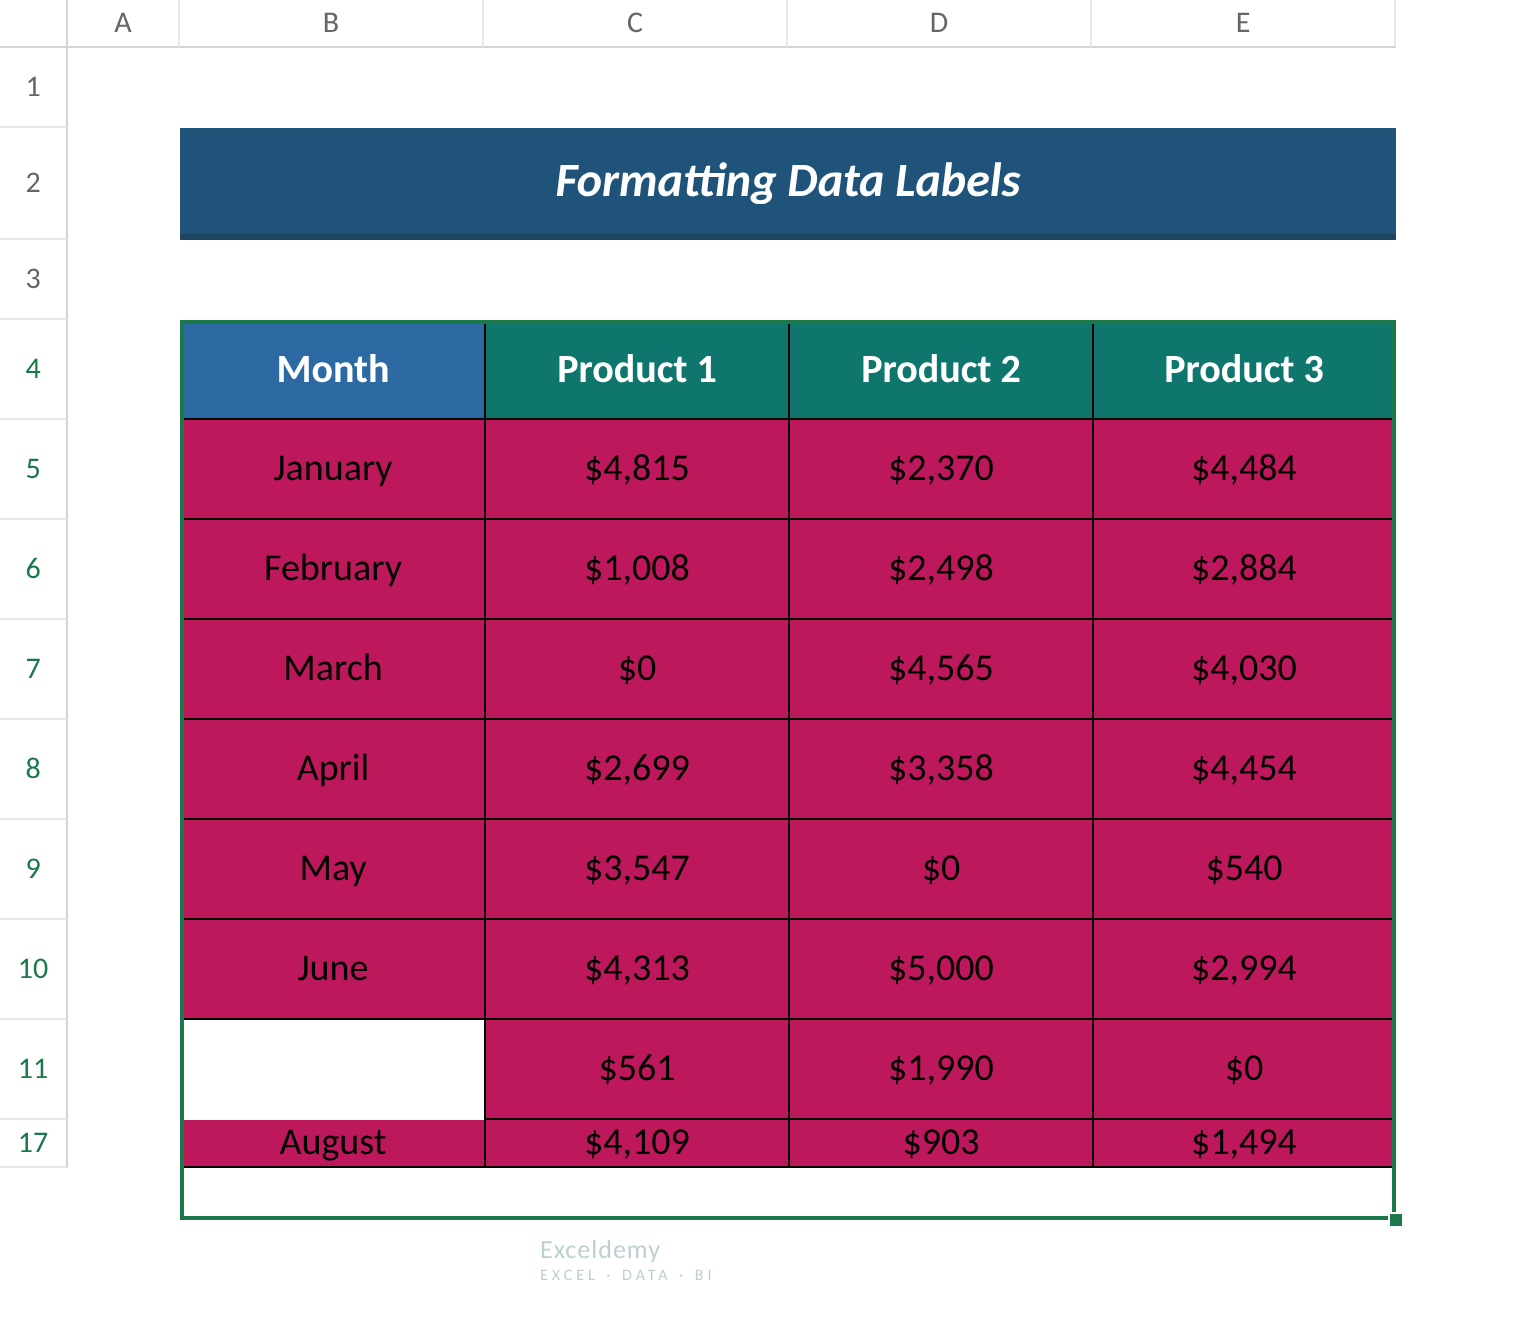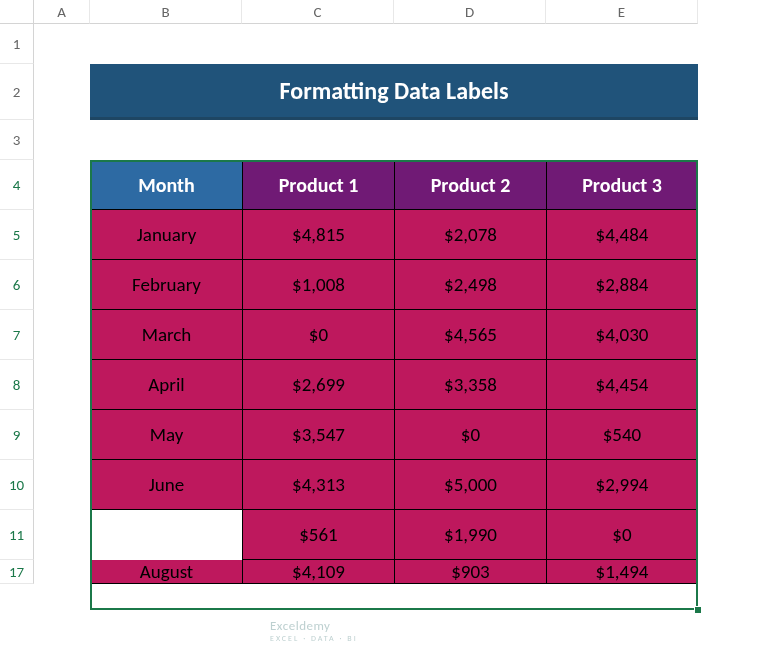--- a/index.html
+++ b/index.html
@@ -52,39 +52,40 @@
     grid-column: 3 / 7;
     grid-row: 3;
     background: #20537a;
     color: #fff;
     font-weight: 700;
     font-size: 24px;
     display: flex;
     align-items: center;
     justify-content: center;
     border-bottom: 3px solid #1e4663;
+    font-style: italic;
   }
   
   .sel-border {
     position: absolute;
     pointer-events: none;
     border: 2px solid #1b7849;
     z-index: 10;
   }
   .handle {
     position: absolute;
     width: 8px;
     height: 8px;
     background: #1b7849;
     border: 1px solid #fff;
     z-index: 11;
   }
   
   .th {
-    background: #701a75;
+    background: #0f766e;
     color: #fff;
     font-weight: 700;
     font-size: 20px;
     display: flex;
     align-items: center;
     justify-content: center;
     border-top: 1.5px solid #000;
     border-left: 1.5px solid #000;
     border-bottom: 1.5px solid #000;
   }
@@ -165,21 +166,21 @@
 
   <div class="cell" style="grid-column:3/7;grid-row:4"></div>
 
   <div class="th first" style="grid-column:3;grid-row:5">Month</div>
   <div class="th" style="grid-column:4;grid-row:5">Product 1</div>
   <div class="th" style="grid-column:5;grid-row:5">Product 2</div>
   <div class="th last" style="grid-column:6;grid-row:5">Product 3</div>
 
   <div class="td" style="grid-column:3;grid-row:6">January</div>
   <div class="td" style="grid-column:4;grid-row:6">$4,815</div>
-  <div class="td" style="grid-column:5;grid-row:6">$2,078</div>
+  <div class="td" style="grid-column:5;grid-row:6">$2,370</div>
   <div class="td last" style="grid-column:6;grid-row:6">$4,484</div>
 
   <div class="td" style="grid-column:3;grid-row:7">February</div>
   <div class="td" style="grid-column:4;grid-row:7">$1,008</div>
   <div class="td" style="grid-column:5;grid-row:7">$2,498</div>
   <div class="td last" style="grid-column:6;grid-row:7">$2,884</div>
 
   <div class="td" style="grid-column:3;grid-row:8">March</div>
   <div class="td" style="grid-column:4;grid-row:8">$0</div>
   <div class="td" style="grid-column:5;grid-row:8">$4,565</div>

